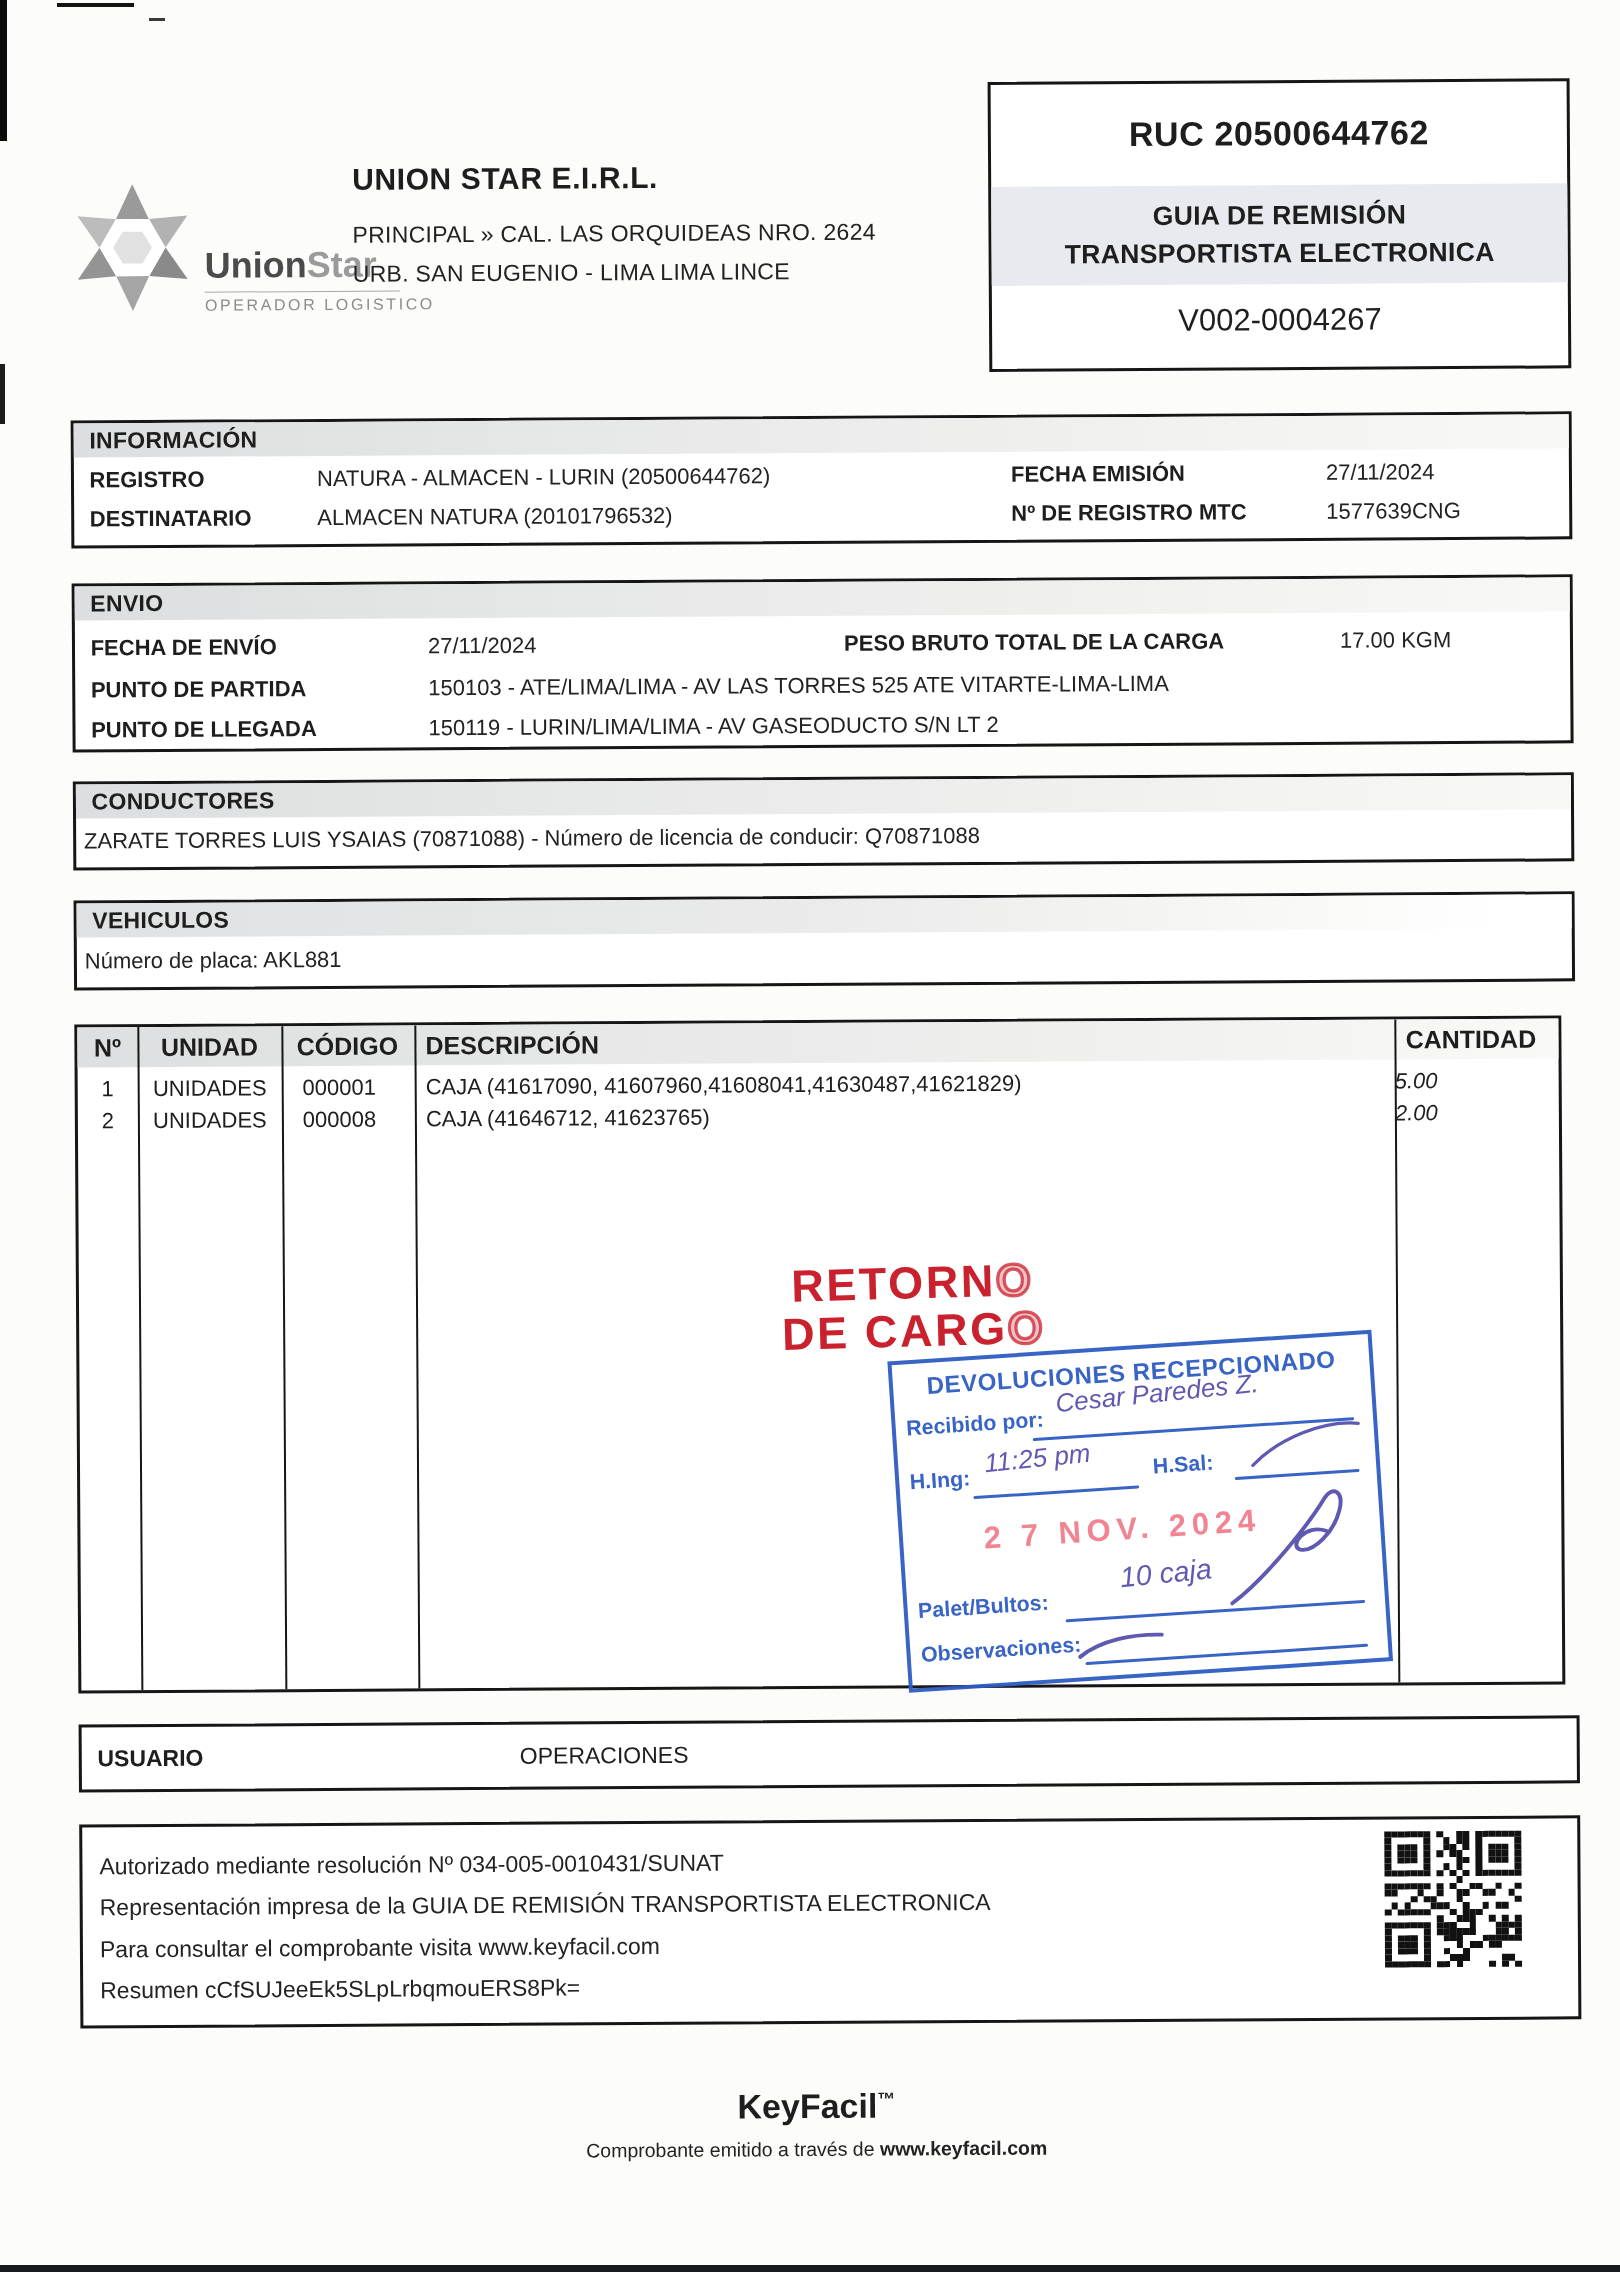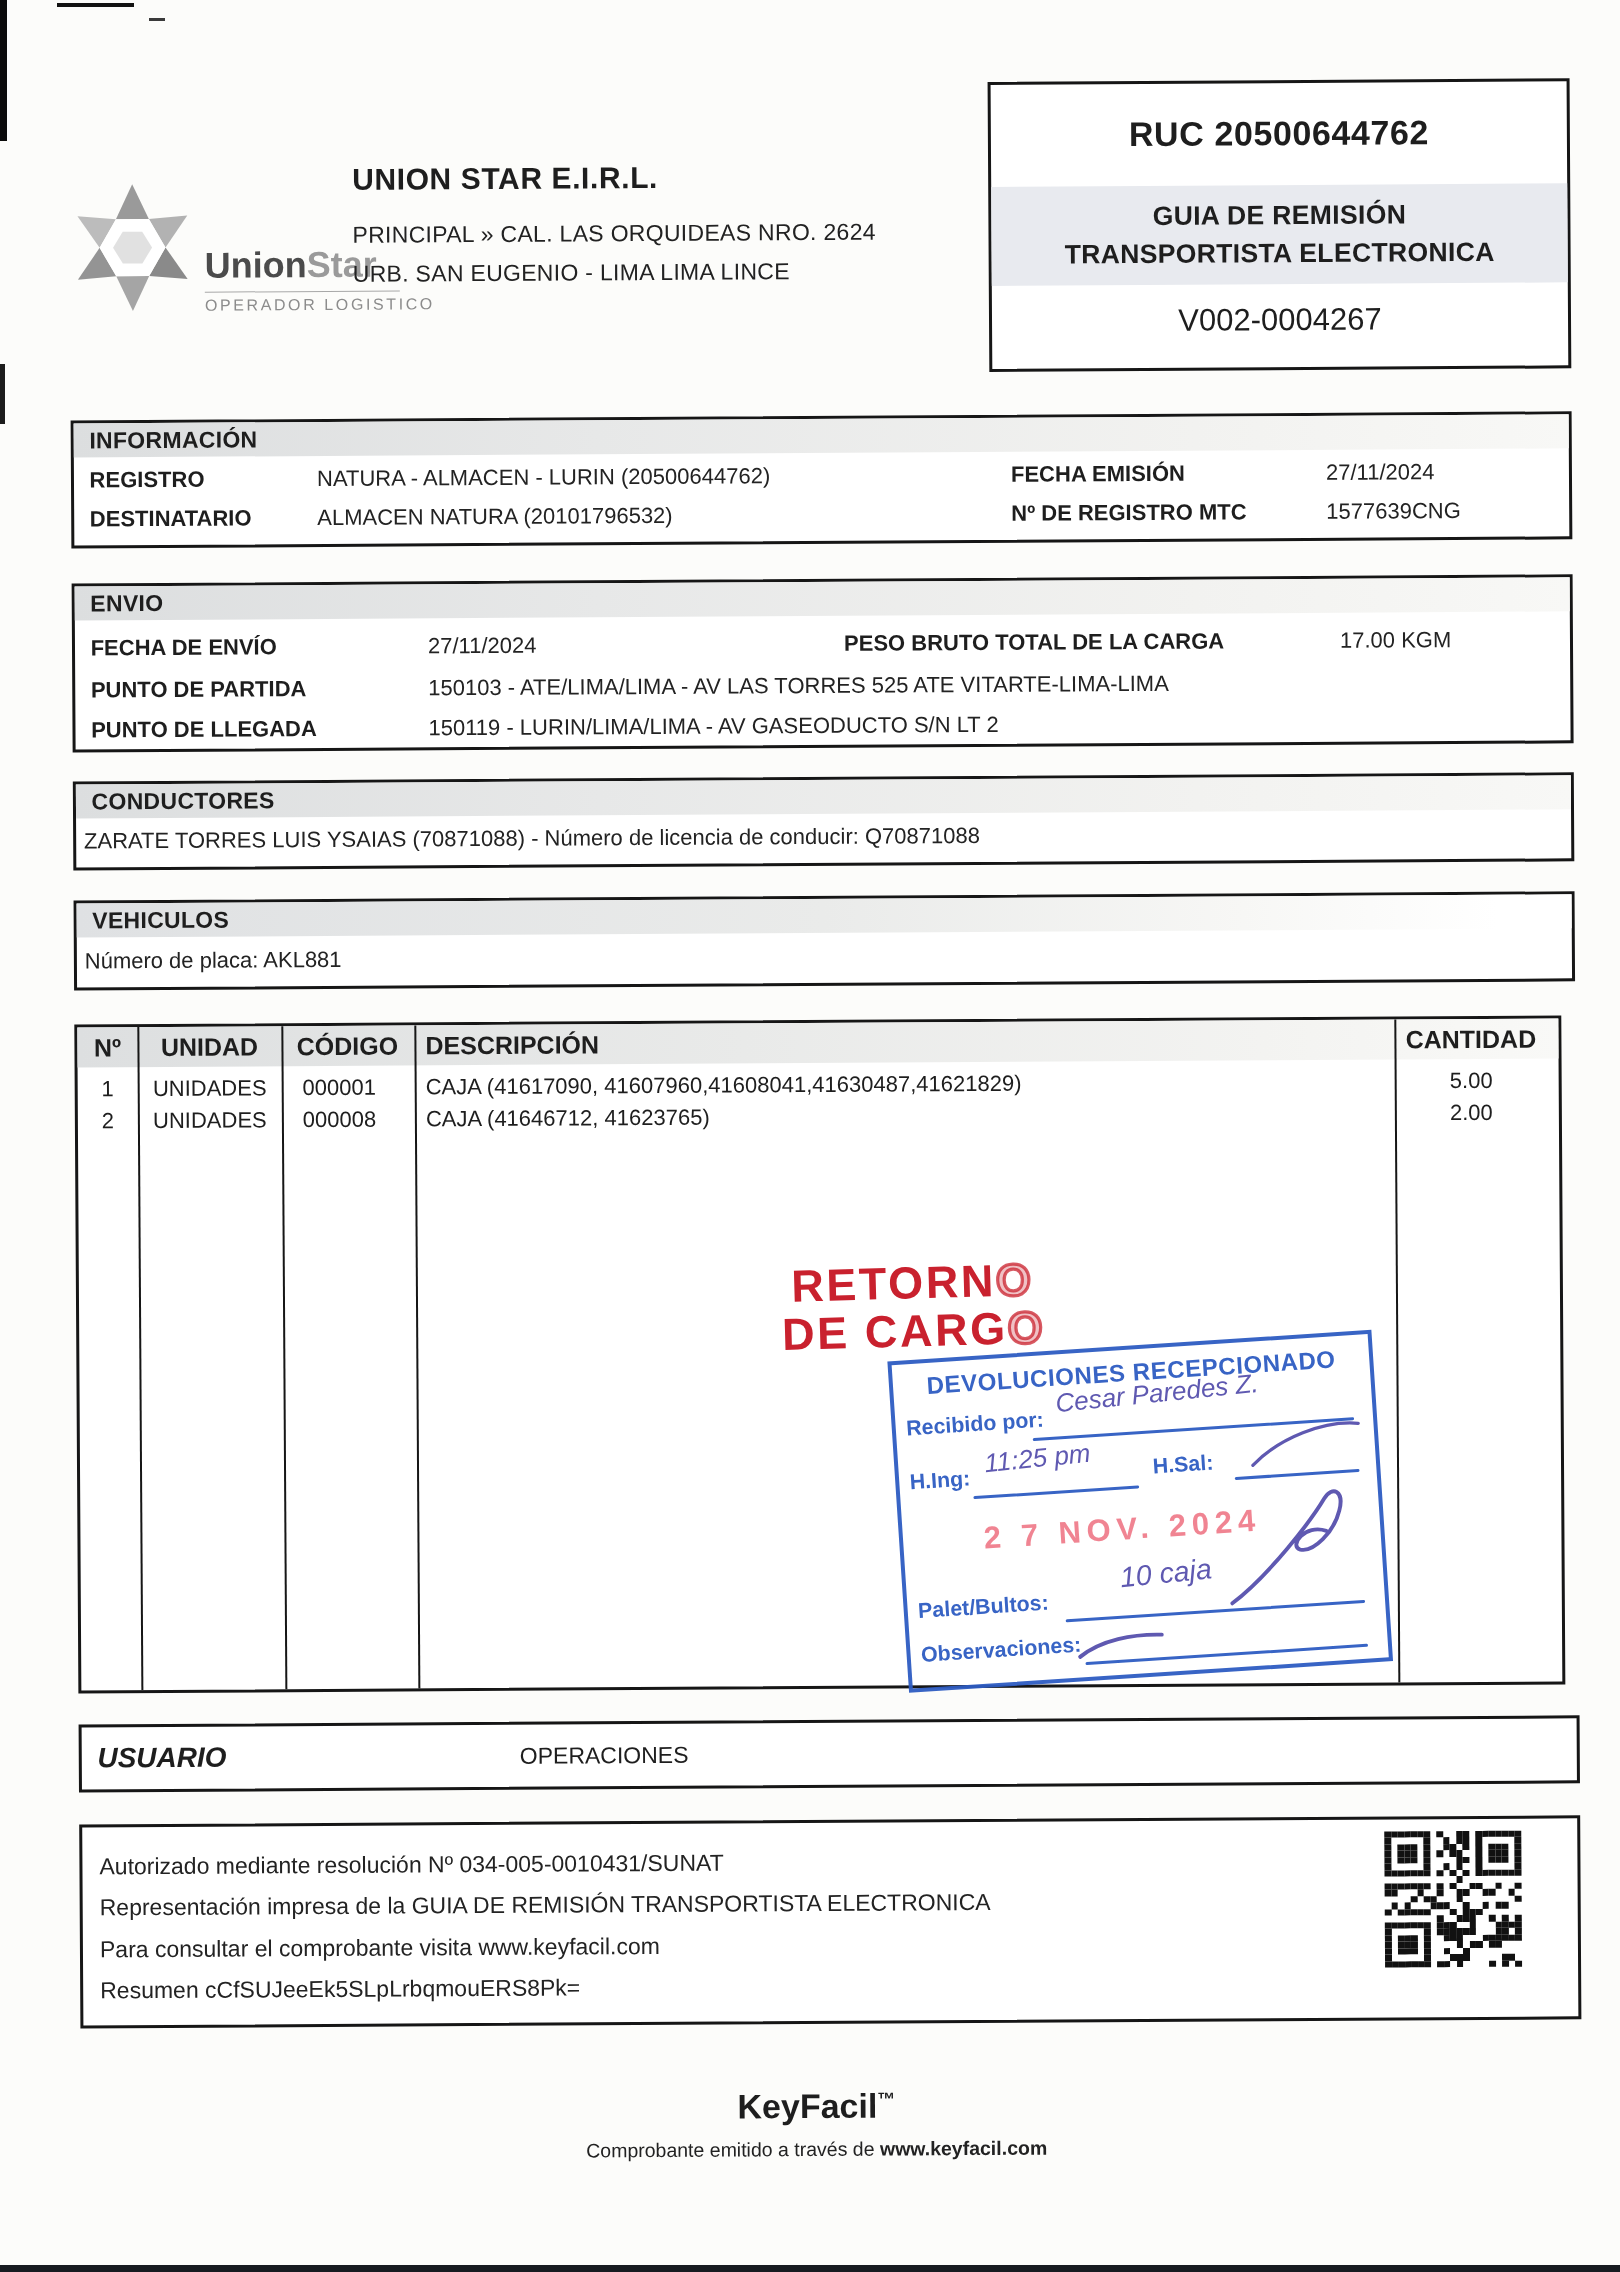--- a/index.html
+++ b/index.html
@@ -51,37 +51,37 @@
      background:linear-gradient(90deg,#dddfe0 0%,#e9eae9 45%,#f3f3f1 80%,#f9f9f7 100%);}
   .vline{position:absolute;top:0;bottom:0;width:1.9px;background:#161616;}
   .th{position:absolute;top:0;height:40px;line-height:40px;font-size:25px;font-weight:700;}
   .trow{position:relative;height:32px;}
   .rows-host{position:absolute;left:0;top:49px;width:100%;}
   .tcell{position:absolute;top:0;font-size:22px;white-space:nowrap;}
   .c-n{left:0;width:60px;text-align:center;}
   .c-unidad{left:60px;width:144px;text-align:center;}
   .c-codigo{left:204px;width:115px;text-align:center;}
   .c-desc{left:348px;width:960px;text-align:left;}
-  .c-cant{left:1317px;width:153px;text-align:center;padding-right:7px;}
+  .c-cant{left:1317px;width:153px;text-align:left;padding-right:7px;font-style:italic;}
   
   .stamp-red{left:737px;top:1260px;width:350px;transform:rotate(-1.2deg);
     color:#c9212e;font-weight:700;font-size:45px;line-height:1.06;letter-spacing:2.6px;text-align:center;white-space:nowrap;}
   .hollow{color:rgba(201,33,46,.28);-webkit-text-stroke:3.2px rgba(201,33,46,.75);}
   
   .stamp-blue{left:886px;top:1362px;width:477px;height:324px;border:4.5px solid #2e5cc2;
     transform:rotate(-3.4deg);transform-origin:left top;color:#2e5cc2;opacity:.95;}
   .sb-title{position:absolute;left:0;top:9px;width:100%;text-align:center;font-size:24px;font-weight:700;letter-spacing:0.6px;}
   .sb-lbl{position:absolute;font-size:21.4px;font-weight:700;white-space:nowrap;}
   .sb-line{position:absolute;height:3.2px;background:#2e5cc2;border-radius:1.9px;}
   .ink{position:absolute;font-size:26px;font-style:italic;font-weight:500;color:#5751ad;white-space:nowrap;transform:rotate(-2deg);}
   .sb-date{position:absolute;left:0;top:161px;width:92%;text-align:center;
     font-size:31px;font-weight:700;letter-spacing:5.8px;color:rgba(238,112,128,.9);white-space:nowrap;}
   
   .usr-box{left:75px;top:1720px;width:1495px;height:62px;border:3.2px solid #161616;background:#fff;}
-  .usr-lbl{position:absolute;left:15.6px;top:0;height:62px;line-height:62px;font-size:28px;font-weight:700;font-style:italic;}
+  .usr-lbl{position:absolute;left:15.6px;top:0;height:62px;line-height:62px;font-size:23px;font-weight:700;}
   .usr-val{position:absolute;left:438px;top:0;height:62px;line-height:62px;font-size:23px;}
   .foot-box{left:75px;top:1820px;width:1495px;height:198px;border:3.2px solid #161616;background:#fff;}
   .foot-line{position:absolute;left:17px;font-size:23px;white-space:nowrap;color:#232323;}
   .qr{position:absolute;left:1302px;top:11.7px;width:136px;height:136px;display:grid;
     grid-template-columns:repeat(21,6.5px);grid-template-rows:repeat(21,6.5px);background:#fff;}
   .qr div{width:6.5px;height:6.5px;}
   .qr div.on{background:#111;}
   .kf-name{left:0;top:2087px;width:1621px;text-align:center;font-size:34px;font-weight:700;}
   .kf-tm{font-size:18px;vertical-align:super;font-weight:700;}
   .kf-tagline{left:0;top:2138px;width:1621px;text-align:center;font-size:19.5px;color:#222;}

